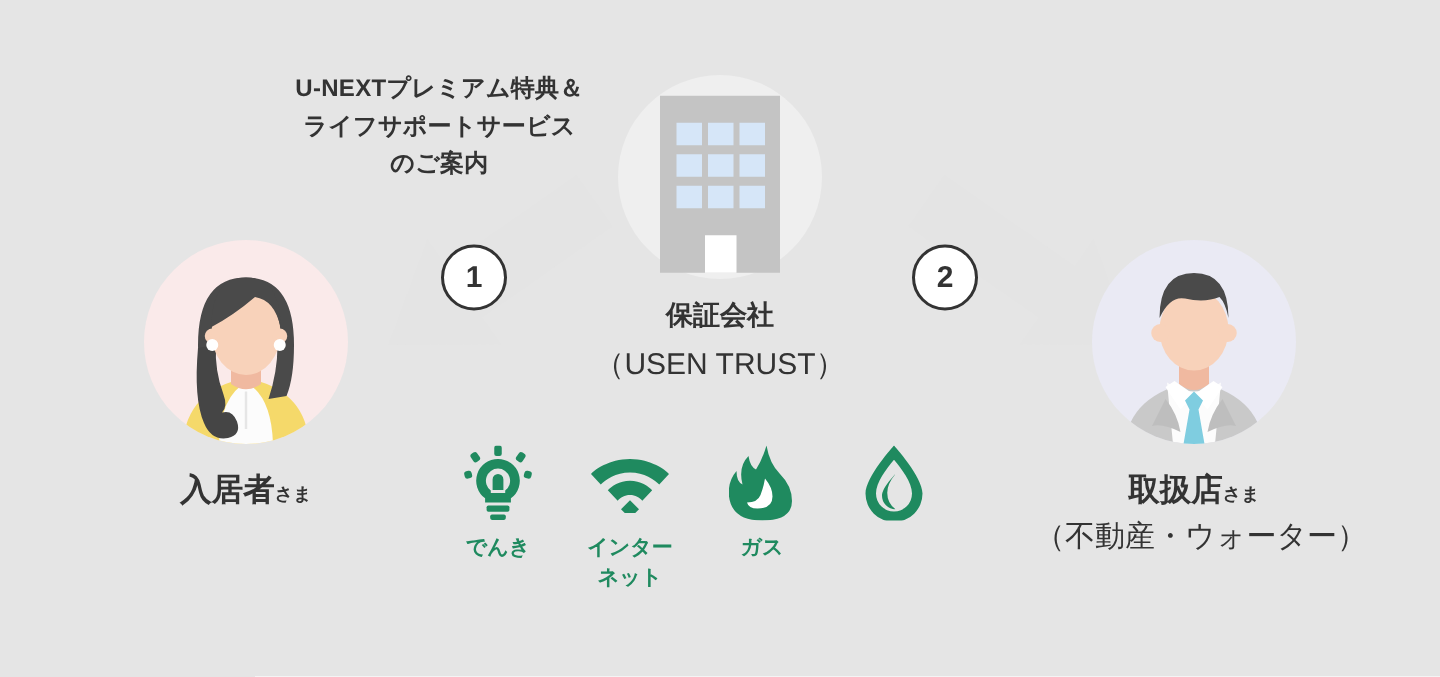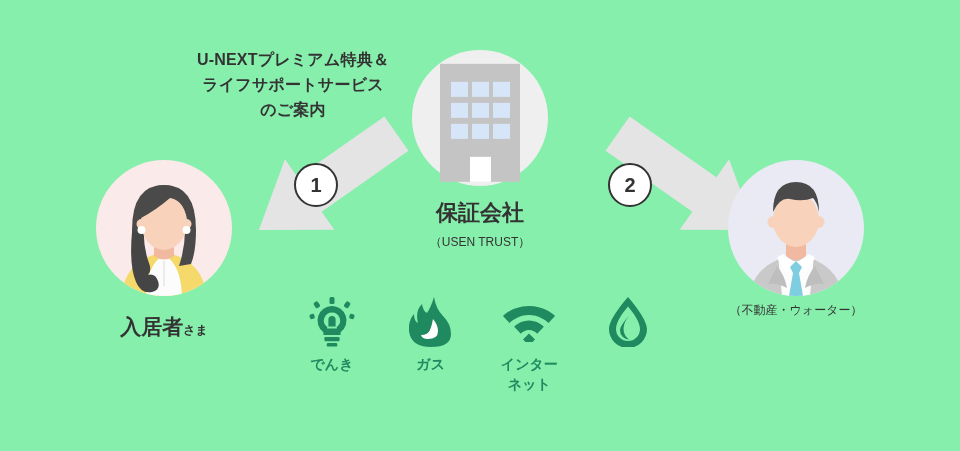--- a/index.html
+++ b/index.html
@@ -9,21 +9,21 @@
   }
   body {
     font-family: "Liberation Sans", "DejaVu Sans", sans-serif;
     color: #333333;
     -webkit-font-smoothing: antialiased;
   }
   #stage {
     position: relative;
     width: 960px;
     height: 451px;
-    background: #86efac;
+    background: #e5e5e5;
     overflow: hidden;
   }
 
   
   .callout {
     position: absolute;
     text-align: center;
     font-weight: bold;
     font-size: 16px;
     line-height: 1.55;
@@ -103,36 +103,35 @@
     color: #333333;
     line-height: 1.2;
     white-space: nowrap;
   }
   .node-title .suffix {
     font-size: 12px;
     font-weight: bold;
   }
   .node-sub {
     margin-top: 7px;
-    font-size: 12px;
+    font-size: 20px;
     color: #333333;
     line-height: 1.2;
     white-space: nowrap;
   }
-  .node-center .node-title { margin-top: 14px; font-size: 22px; }
+  .node-center .node-title { margin-top: 14px; font-size: 18px; }
   .node-center .node-sub   { margin-top: 9px; }
 
   
   #services {
     position: absolute;
     left: 288px;
     top: 296px;
     width: 384px;
     display: flex;
-    justify-content: space-between;
   }
   .service {
     width: 88px;
     text-align: center;
   }
   .service-glyph {
     height: 52px;
     display: flex;
     align-items: center;
     justify-content: center;
@@ -245,20 +244,23 @@
         <path d="M87 106 q-8 10 -10 22 q12 -6 19 -4 Z" fill="#BEBEBE"></path>
 
         <ellipse cx="68" cy="60" rx="23" ry="27" fill="#F8D2BA"></ellipse>
 
         <circle cx="45.5" cy="62" r="6" fill="#F8D2BA"></circle>
         <circle cx="90.5" cy="62" r="6" fill="#F8D2BA"></circle>
 
         <path d="M45 52 q0 -30 23 -30 q23 0 23 30 q-2 -10 -6 -14 q-10 4 -23 1
                  q-10 -2 -17 13 Z" fill="#4A4A4A"></path>
       </svg>
+    </div>
+    <div class="node-title">
+      <span>取扱店</span><span class="suffix">さま</span>
     </div>
     <div class="node-sub">（不動産・ウォーター）</div>
   </div>
 
   <div id="services">
 
     <div class="service">
       <div class="service-glyph">
         <svg width="46" height="50" viewBox="0 0 46 50">
           <g fill="#1F8A5F">
@@ -273,47 +275,47 @@
             <rect x="15.4" y="40" width="15.2" height="4.2" rx="1.2"></rect>
             <rect x="17.8" y="46" width="10.4" height="3.6" rx="1.2"></rect>
           </g>
         </svg>
       </div>
       <div class="service-label">でんき</div>
     </div>
 
     <div class="service">
       <div class="service-glyph">
-        <svg width="44" height="50" viewBox="0 0 44 50">
-          <path d="M25 0 q2 12 9 19 q8 8 8 18 q0 13 -20 13 q-20 0 -22 -16
-                   q-1 -10 5 -17 q0 7 4 9 q-3 -12 4 -19 q1 7 5 9 q4 -6 7 -16 Z" fill="#1F8A5F"></path>
-          <path d="M24 22 q5 6 5 12 q0 8 -10 8 q-6 0 -7 -4 q7 0 9 -5 q2 -5 3 -11 Z" fill="#FFFFFF"></path>
-        </svg>
-      </div>
-      <div class="service-label">ガス</div>
-    </div>
-
-    <div class="service">
-      <div class="service-glyph">
         <svg width="52" height="40" viewBox="0 0 52 40">
           <g fill="#1F8A5F">
             <path d="M26 4 C12 4 2 11.5 0 14 l6.5 7 C9.5 18 16.5 13 26 13
                      c9.5 0 16.5 5 19.5 8 L52 14 C50 11.5 40 4 26 4 Z"></path>
             <path d="M26 18.5 c-7 0 -12.5 3.8 -14.8 6.3 l6.6 7 c1.8 -2 4.6 -3.8 8.2 -3.8
                      c3.6 0 6.4 1.8 8.2 3.8 l6.6 -7 C38.5 22.3 33 18.5 26 18.5 Z"></path>
             <path d="M26 31.5 l-6 6 l6 6 l6 -6 Z"></path>
           </g>
         </svg>
       </div>
       <div class="service-label">インター
 ネット</div>
     </div>
 
     <div class="service">
       <div class="service-glyph">
+        <svg width="44" height="50" viewBox="0 0 44 50">
+          <path d="M25 0 q2 12 9 19 q8 8 8 18 q0 13 -20 13 q-20 0 -22 -16
+                   q-1 -10 5 -17 q0 7 4 9 q-3 -12 4 -19 q1 7 5 9 q4 -6 7 -16 Z" fill="#1F8A5F"></path>
+          <path d="M24 22 q5 6 5 12 q0 8 -10 8 q-6 0 -7 -4 q7 0 9 -5 q2 -5 3 -11 Z" fill="#FFFFFF"></path>
+        </svg>
+      </div>
+      <div class="service-label">ガス</div>
+    </div>
+
+    <div class="service">
+      <div class="service-glyph">
         <svg width="42" height="50" viewBox="0 0 42 50">
           <path d="M21 0 C21 0 2 21 2 32 a19 19 0 0 0 38 0 C40 21 21 0 21 0 Z
                    M21 9.5 C26 15.5 33 24.5 33 32 a12 12 0 0 1 -24 0 C9 24.5 16 15.5 21 9.5 Z" fill="#1F8A5F"></path>
           <path d="M22 19 C22 19 13 28 13 33.5 a9 9 0 0 0 9 9 q-5.5 -4 -5.5 -11
                    q0 -6 5.5 -12.5 Z" fill="#1F8A5F"></path>
         </svg>
       </div>
     </div>
 
   </div>

